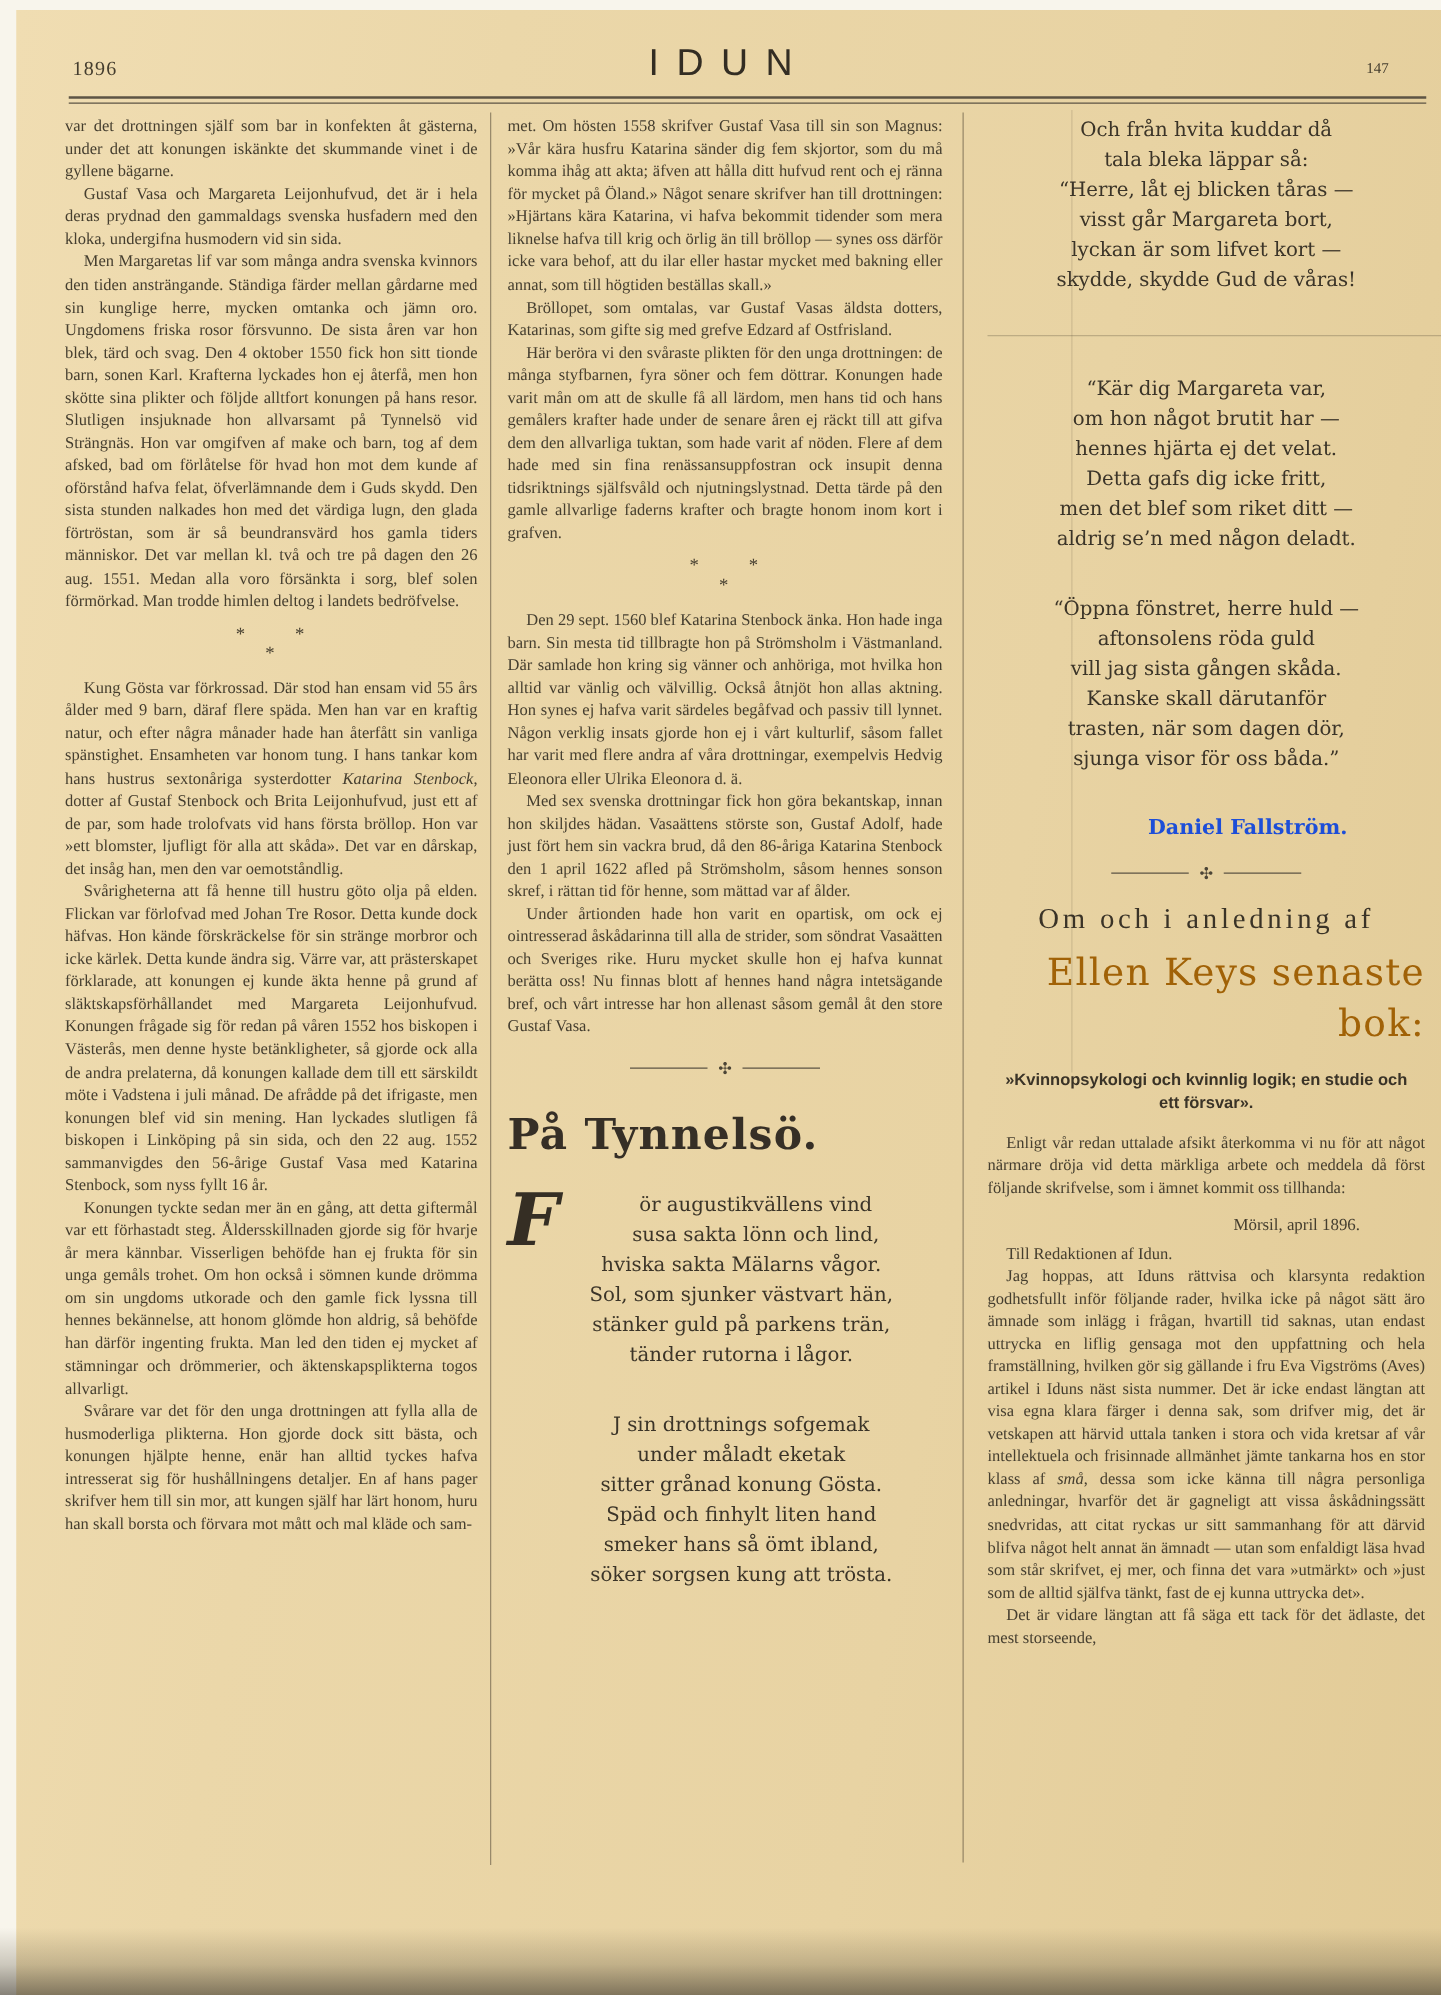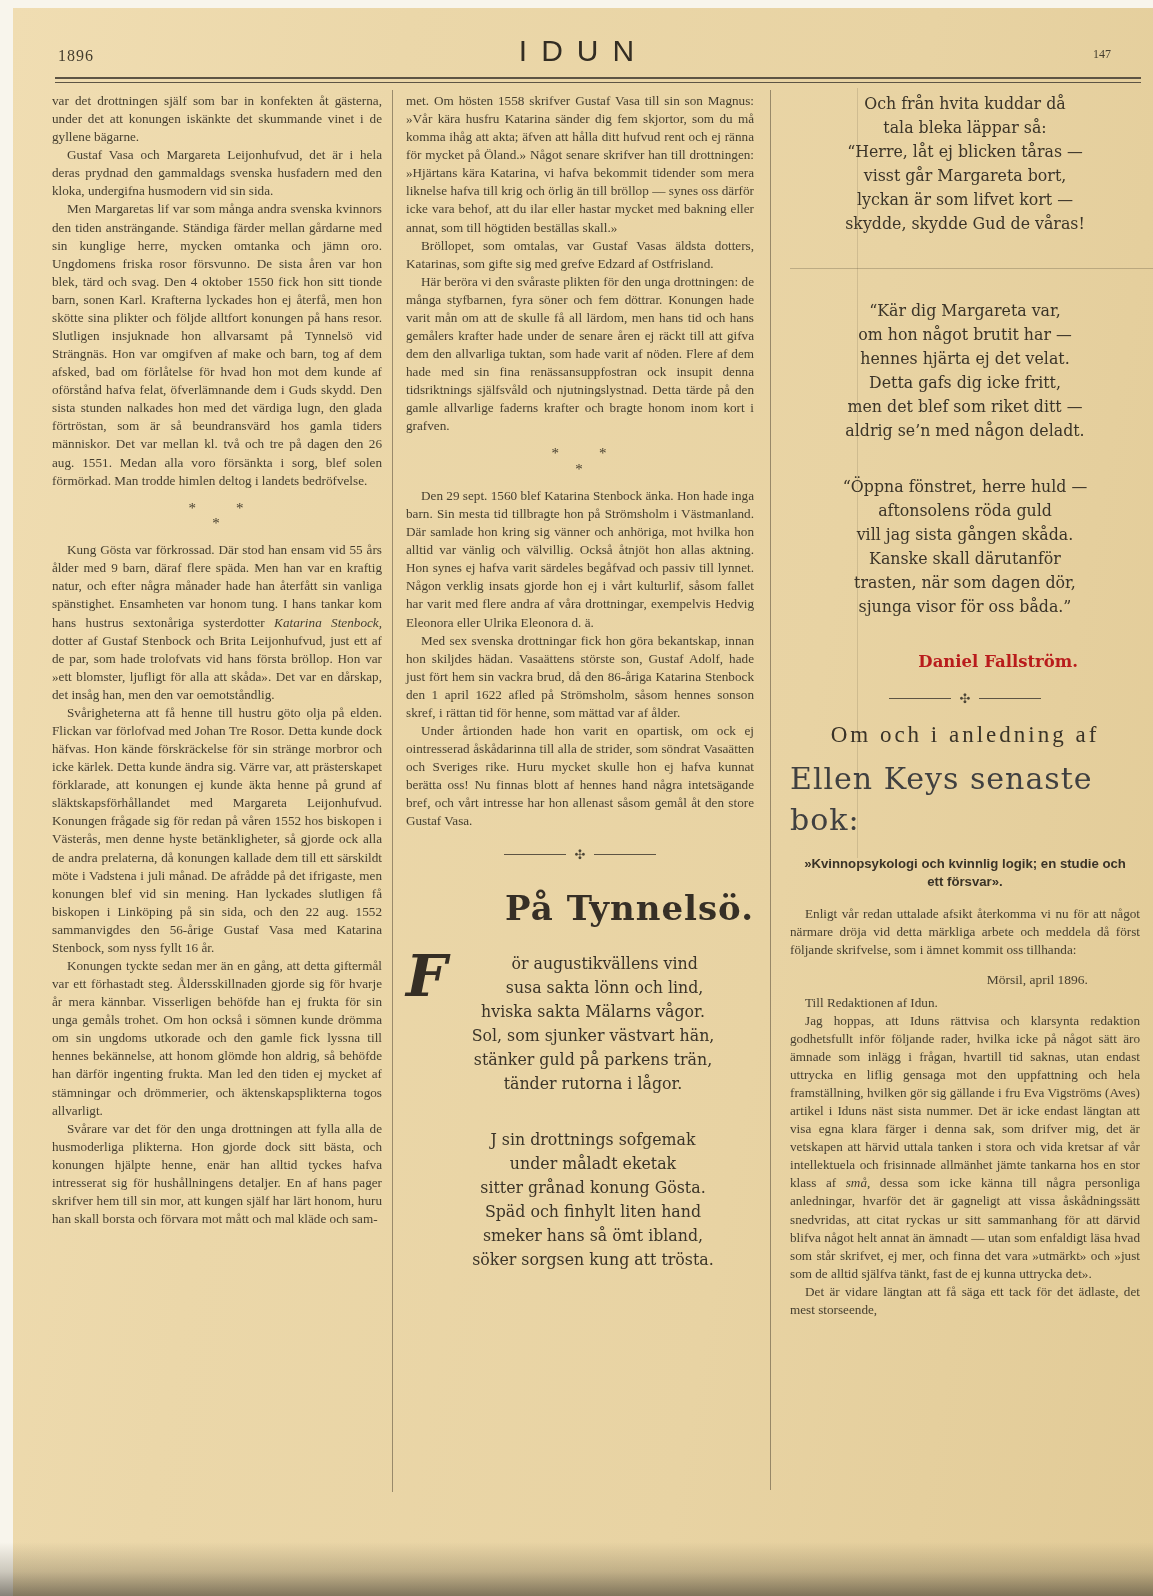--- a/index.html
+++ b/index.html
@@ -39,32 +39,32 @@
 
   .divider{display:flex;align-items:center;justify-content:center;gap:9px;margin:18px 0 14px;}
   .dline{width:62px;height:1px;background:#5d5444;}
   .dcross{font-size:13px;color:#4c4536;line-height:1;}
 
   
   .poem{white-space:pre-line;text-align:left;font-size:15.8px;line-height:1.52;
         font-weight:500;color:#3b3428;font-family:"DejaVu Serif",serif;}
   .col2 .poem{padding-left:26px;}
   .stanza{margin-bottom:32px;text-align:center;}
-  .poem-heading{text-align:right;font-size:34px;font-weight:700;margin:24px 0 20px;
+  .poem-heading{text-align:left;font-size:34px;font-weight:700;margin:24px 0 20px;
         letter-spacing:1px;color:#362f26;font-family:"DejaVu Serif",serif;}
   .dropcap{float:left;font-size:58px;line-height:44px;padding:2px 8px 0 0;margin-left:-26px;
         font-style:italic;font-weight:600;font-family:"DejaVu Serif",serif;color:#352e24;}
   .signature{text-align:right;padding-right:62px;font-size:16.5px;font-weight:600;
-        margin-top:8px;font-family:"DejaVu Serif",serif;color:#b91c1c;}
+        margin-top:8px;font-family:"DejaVu Serif",serif;color:#1d4ed8;}
   .crease-h{height:1px;background:rgba(90,80,60,0.3);width:118%;margin:0 0 30px 0;}
 
   
   .kicker{text-align:center;font-size:23px;letter-spacing:3px;font-weight:400;margin-top:14px;color:#3a3327;}
-  .htitle{text-align:left;font-size:30px;margin-top:8px;font-family:"DejaVu Serif",serif;
-          font-weight:500;letter-spacing:1px;color:#404040;}
+  .htitle{text-align:right;font-size:30px;margin-top:8px;font-family:"DejaVu Serif",serif;
+          font-weight:500;letter-spacing:1px;color:#a16207;}
   .subtitle{text-align:center;font-family:"Liberation Sans",sans-serif;font-weight:700;
           font-size:13.2px;margin:15px 14px 14px;line-height:1.35;color:#3a3327;}
   .dateline{text-align:right;padding-right:52px;margin:12px 0 4px;font-size:13.5px;}
 </style>
 </head>
 <body>
 
 <div class="scan">
   <div class="paper"></div>
   <div class="crease-v"></div>

